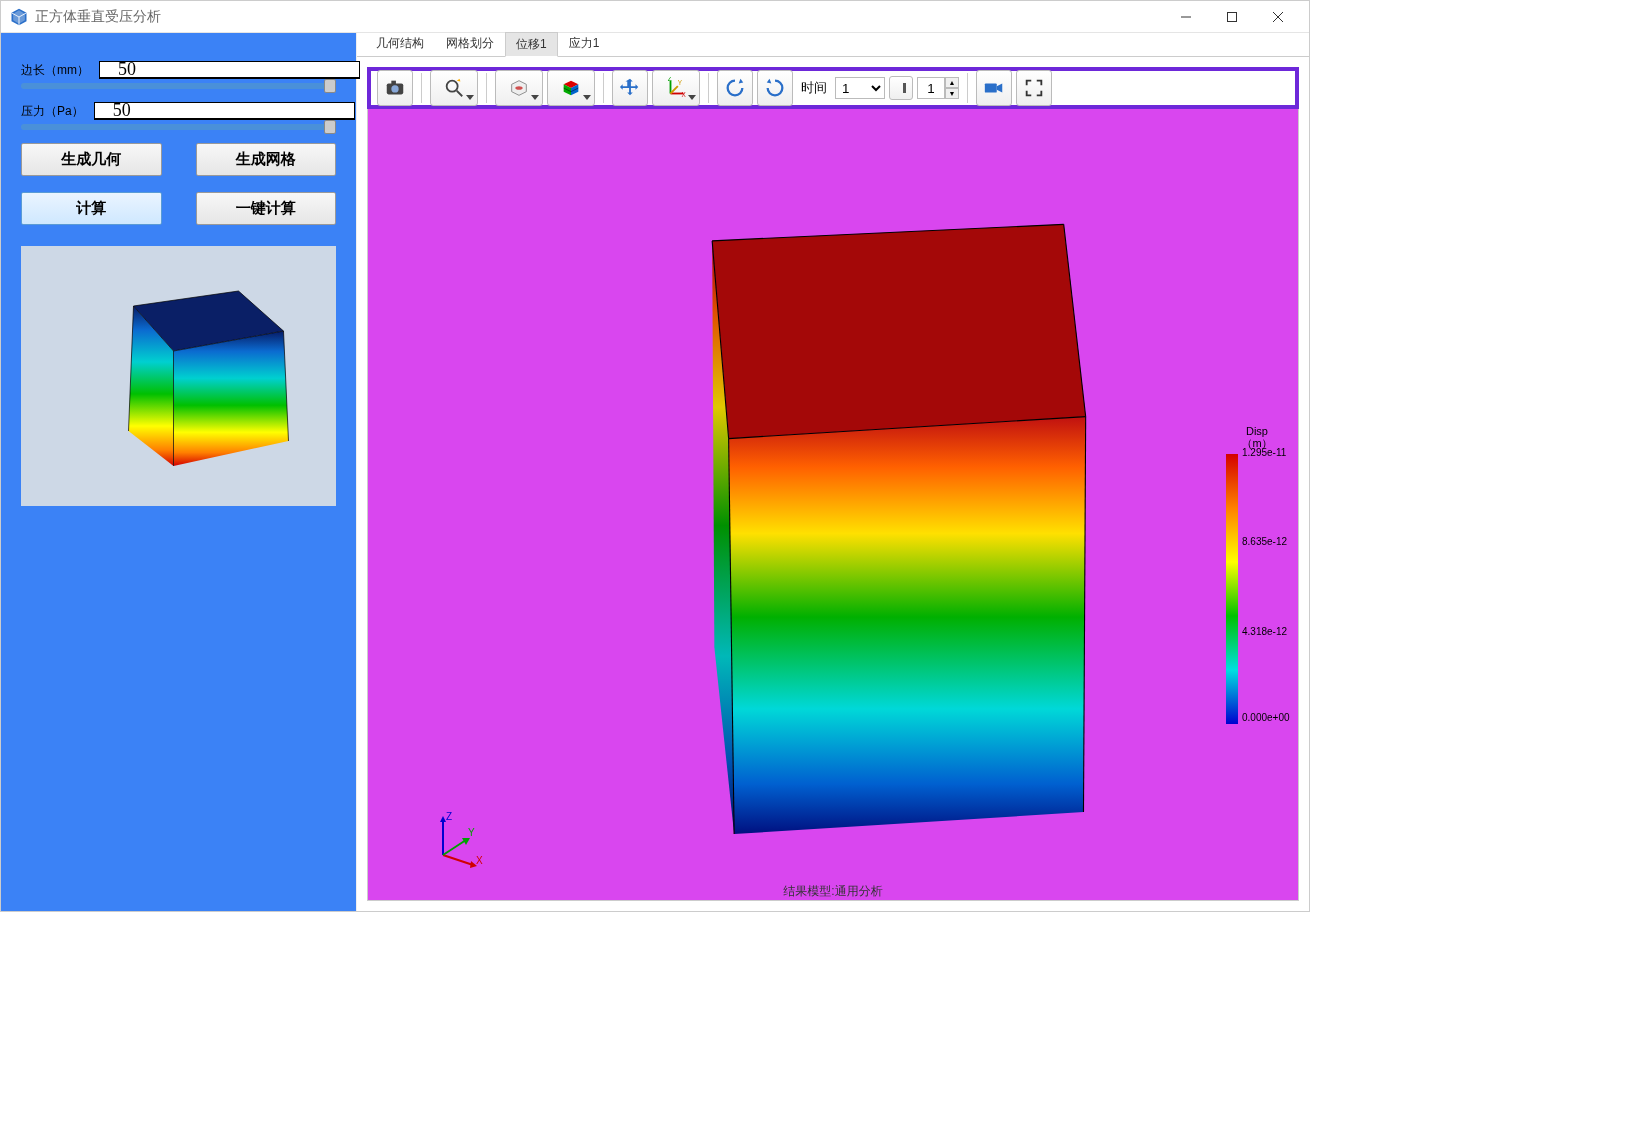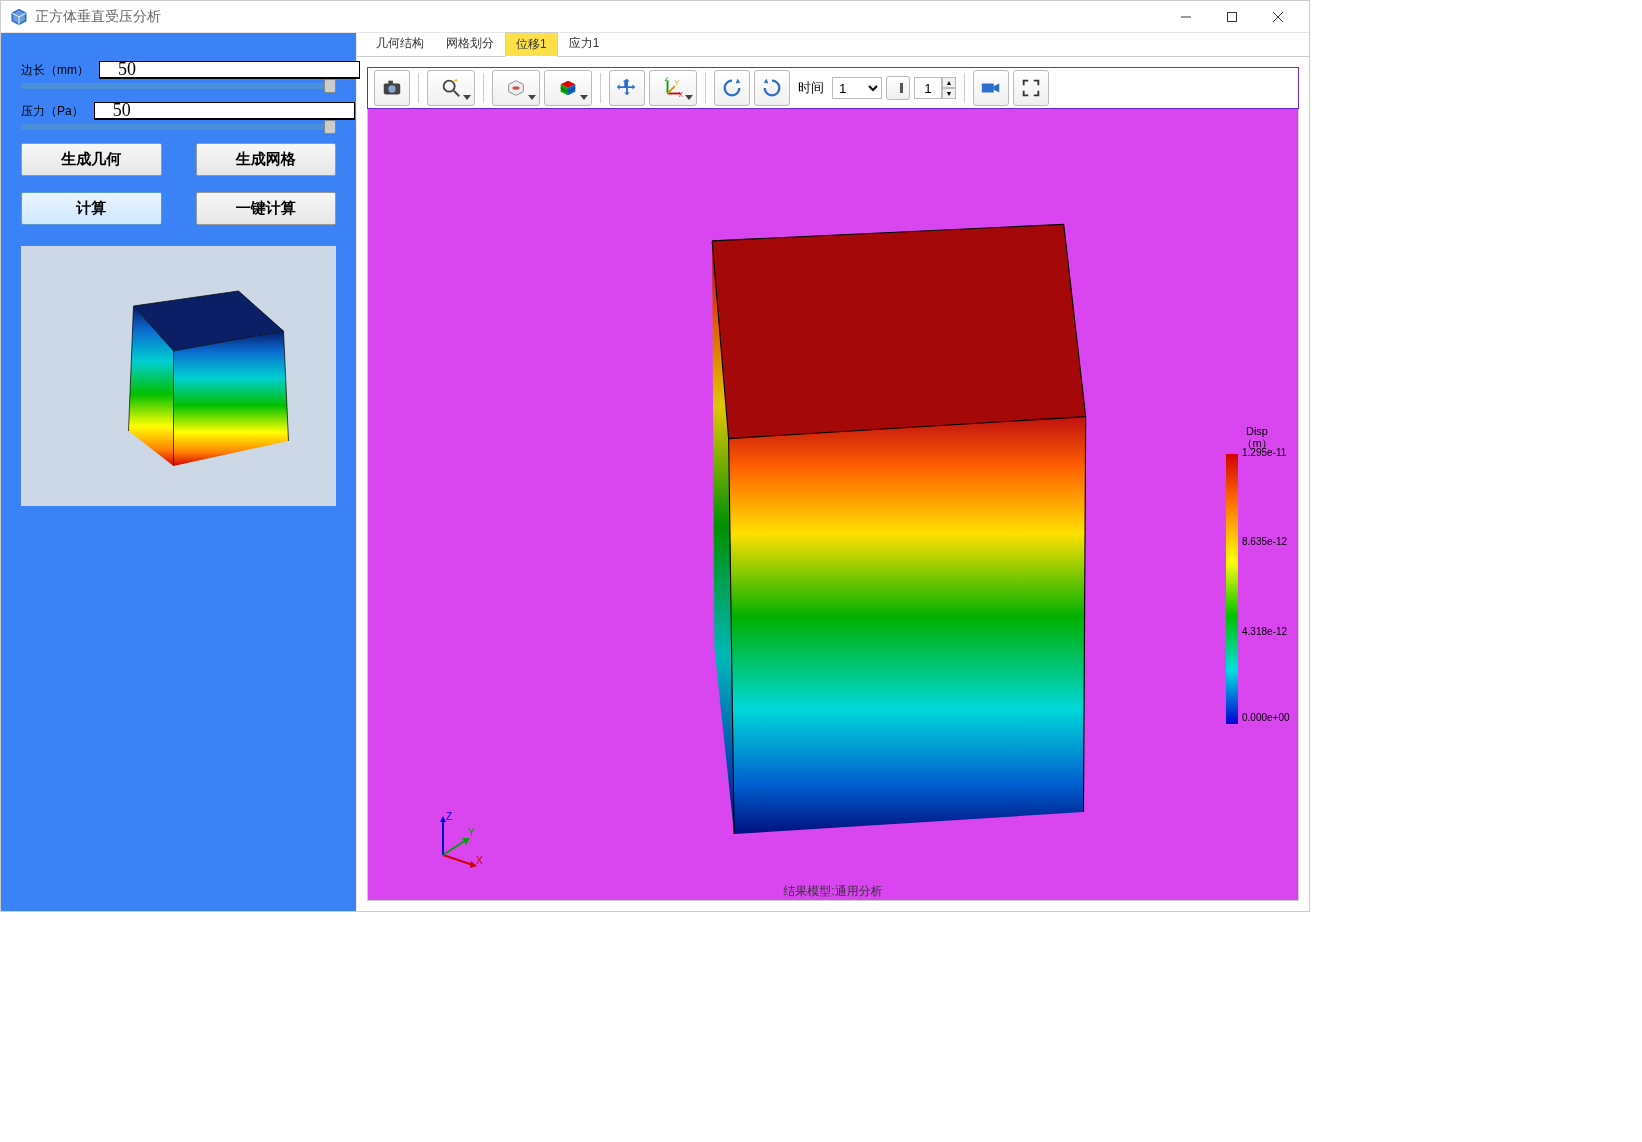--- a/index.html
+++ b/index.html
@@ -26,25 +26,25 @@
 .btn-grid { display: grid; grid-template-columns: 1fr 1fr; gap: 16px 34px; }
 .btn { padding: 6px 0; border: 1px solid #999; background: linear-gradient(#f7f7f7,#e6e6e6); font-size: 15px; text-align: center; cursor: pointer; border-radius: 2px; font-weight: bold; }
 .btn.active { background: linear-gradient(#eaf4ff,#cfe8ff); border-color: #5a9bd5; }
 
 .preview { width: 100%; height: 260px; background: #cdd8e6; margin-top: 8px; position: relative; }
 
 .mainarea { flex: 1; display: flex; flex-direction: column; min-width: 0; }
 
 .tabstrip { height: 24px; display: flex; align-items: flex-end; padding-left: 8px; gap: 0; border-bottom: 1px solid #ccc; font-size: 12px; }
 .tab { padding: 3px 10px; border: 1px solid transparent; cursor: pointer; color: #333; }
-.tab.active { border: 1px solid #ccc; border-bottom: 1px solid #fff; background: #fde047; position: relative; top: 1px; }
+.tab.active { border: 1px solid #ccc; border-bottom: 1px solid #fff; background: #e5e5e5; position: relative; top: 1px; }
 
 .viewer-wrap { flex: 1; padding: 10px; display: flex; flex-direction: column; min-height: 0; }
 
-.toolbar { height: 42px; border: 1px solid #6d28d9; background: #fff; display: flex; align-items: center; padding: 0 6px; gap: 4px; }
+.toolbar { height: 42px; border: 4px solid #6d28d9; background: #fff; display: flex; align-items: center; padding: 0 6px; gap: 4px; }
 .tbtn { width: 36px; height: 36px; border: 1px solid #bbb; border-radius: 3px; background: linear-gradient(#fff,#efefef); display: flex; align-items: center; justify-content: center; cursor: pointer; }
 .tbtn.dd { width: 48px; position: relative; }
 .tbtn .caret { position: absolute; right: 3px; bottom: 5px; border-left: 4px solid transparent; border-right: 4px solid transparent; border-top: 5px solid #444; }
 .tb-sep { width: 1px; height: 30px; background: #ccc; margin: 0 4px; }
 .tb-label { font-size: 13px; margin: 0 4px; }
 .tb-select { border: 1px solid #bbb; height: 22px; width: 50px; padding: 0 2px; background: #fff; }
 .tb-spin { display: flex; align-items: center; }
 .tb-spin input { width: 28px; height: 22px; border: 1px solid #bbb; text-align: center; }
 .tb-spin .arrows { display: flex; flex-direction: column; }
 .tb-spin .arrows span { width: 14px; height: 11px; border: 1px solid #bbb; font-size: 7px; text-align: center; line-height: 9px; background: #f0f0f0; }

